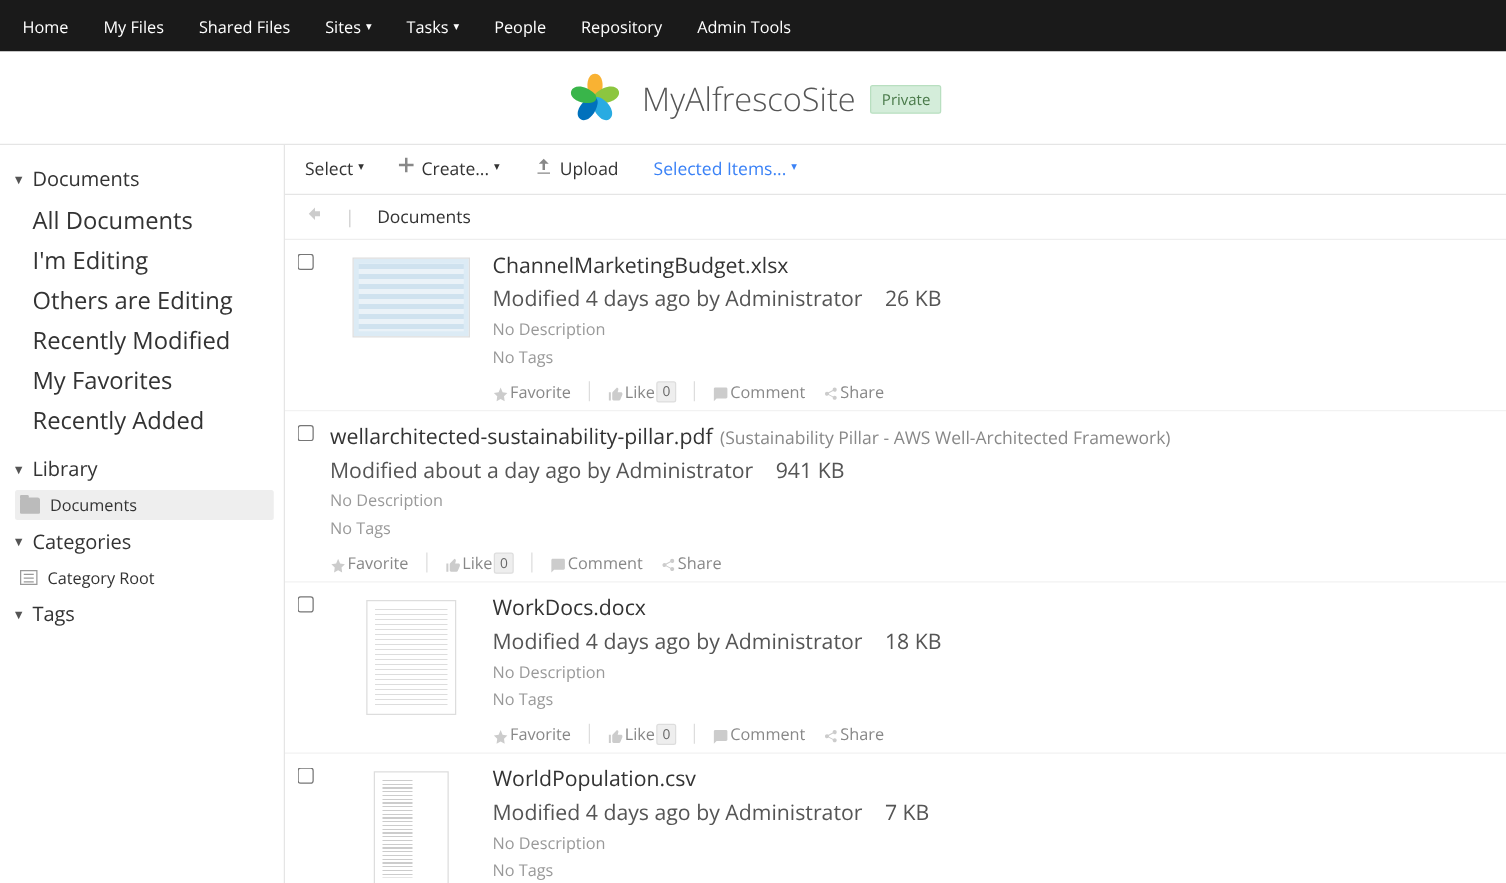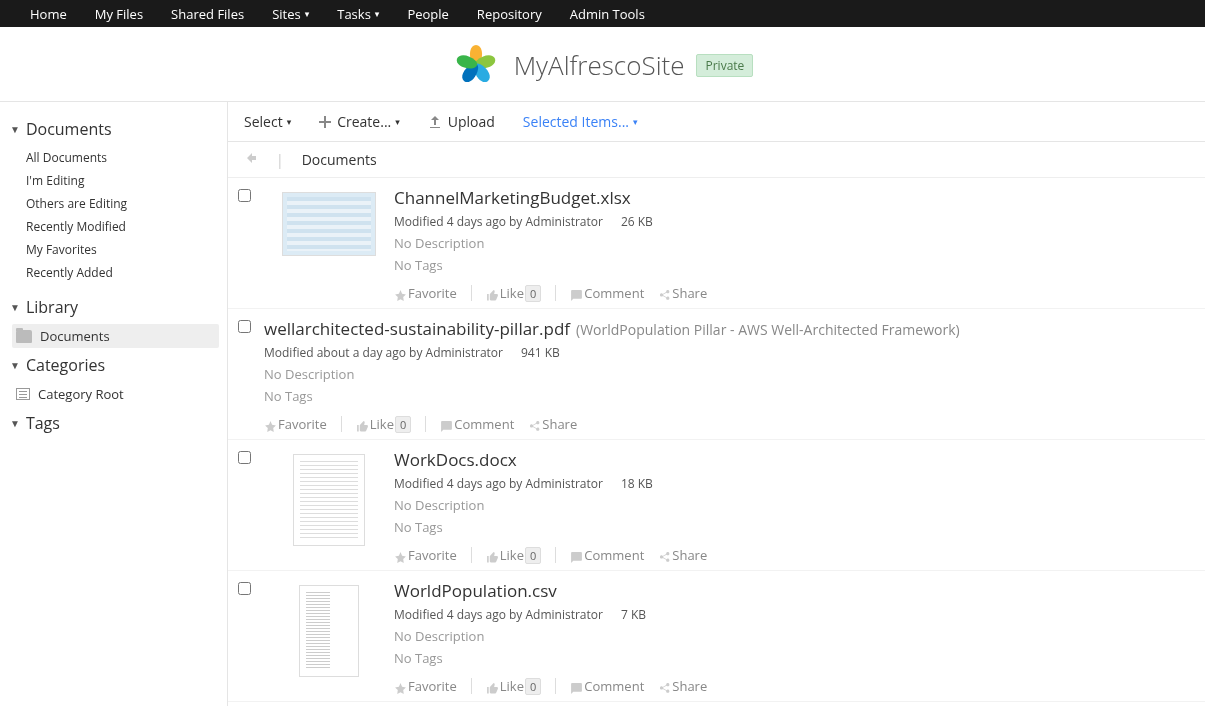--- a/index.html
+++ b/index.html
@@ -1,48 +1,48 @@
 <!DOCTYPE html>
 <html><head>
 <meta charset="utf-8">
 <style>
   * { box-sizing: border-box; margin: 0; padding: 0; }
   body { font-family: "Open Sans", "Helvetica Neue", Arial, sans-serif; font-size: 13px; color: #333; background: #fff; width: 1205px; }
   
   
-  .topnav { background: #1a1a1a; height: 27px; display: flex; align-items: center; padding: 0 16px; }
+  .topnav { background: #1a1a1a; height: 41px; display: flex; align-items: center; padding: 0 4px; }
   .topnav-item { color: #fff; font-size: 13px; padding: 0 14px; height: 26px; display: flex; align-items: center; cursor: pointer; }
   .caret { margin-left: 4px; font-size: 9px; }
   
   
   .site-header { display: flex; align-items: center; padding: 14px 10px 12px 10px; border-bottom: 1px solid #e5e5e5; justify-content: center; }
   .logo { width: 48px; height: 48px; margin-right: 14px; position: relative; }
   .site-title { font-size: 26px; color: #555; font-weight: 300; margin-right: 12px; }
   .badge-private { background: #d4edda; color: #4a7a4a; border: 1px solid #b8dfc0; padding: 2px 8px; font-size: 12px; border-radius: 2px; }
   
   
   .layout { display: flex; }
   .sidebar { width: 228px; border-right: 1px solid #e5e5e5; padding: 10px 8px; min-height: 600px; }
   .main { flex: 1; }
   
   
   .side-section-title { font-size: 16px; color: #333; font-weight: 400; margin: 6px 0 6px 2px; display: flex; align-items: center; cursor: pointer; }
   .side-section-title .tri { font-size: 10px; margin-right: 6px; color: #555; }
   .side-links { padding-left: 18px; margin-bottom: 12px; }
-  .side-link { display: block; padding: 3px 0; color: #333; font-size: 12px; cursor: pointer; }
+  .side-link { display: block; padding: 3px 0; color: #333; font-size: 19px; cursor: pointer; }
   .tree-row { display: flex; align-items: center; padding: 3px 4px; margin-bottom: 6px; cursor: pointer; }
   .tree-row.sel { background: #eee; border-radius: 2px; }
   .folder-icon { width: 16px; height: 13px; background: #bbb; border-radius: 2px 2px 1px 1px; margin-right: 8px; position: relative; }
   .folder-icon::before { content:""; position:absolute; top:-2px; left:0; width:7px; height:3px; background:#bbb; border-radius:1px 1px 0 0; }
   .cat-icon { width: 14px; height: 12px; border: 1px solid #999; margin-right: 8px; position: relative; }
   .cat-icon::after { content:""; position:absolute; left:2px; top:2px; right:2px; height:1px; background:#999; box-shadow: 0 3px 0 #999, 0 6px 0 #999;}
   
   
   .toolbar { border-bottom: 1px solid #e5e5e5; padding: 10px 16px; display: flex; align-items: center; gap: 28px; }
-  .tb-item { color: #333; font-size: 14px; display: flex; align-items: center; cursor: pointer; }
+  .tb-item { color: #333; font-size: 14px; display: flex; align-items: flex-start; cursor: pointer; }
   .tb-item.dim { color: #3b82f6; }
   .tb-icon { margin-right: 6px; }
   
   
   .breadcrumb-bar { padding: 8px 16px; border-bottom: 1px solid #eee; display: flex; align-items: center; gap: 18px; font-size: 14px; }
   .bc-up { color: #bbb; cursor: pointer; }
   .bc-sep { color: #ccc; }
   .bc-item { color: #333; }
   
   
@@ -57,21 +57,21 @@
   .thumb.pdf .t1{position:absolute;top:22px;left:0;right:0;text-align:center;font-size:6px;color:#333;}
   .thumb.pdf .t2{position:absolute;top:32px;left:0;right:0;text-align:center;font-size:4px;color:#666;}
   .thumb.docx { width: 72px; height: 92px; background:#fff; }
   .thumb.docx::after{content:"";position:absolute;inset:6px 6px 6px 6px;background:repeating-linear-gradient(#ddd 0,#ddd 1px,#fff 1px,#fff 4px);}
   .thumb.csv { width: 60px; height: 92px; background:#fff; }
   .thumb.csv::after{content:"";position:absolute;inset:6px 28px 6px 6px;background:repeating-linear-gradient(#ccc 0,#ccc 1px,#fff 1px,#fff 3px);}
   
   .doc-body { flex: 1; }
   .doc-title { font-size: 17px; color: #333; font-weight: 400; }
   .doc-subtitle { color: #888; font-size: 14px; margin-left: 6px; }
-  .doc-meta { color: #555; font-size: 12px; margin-top: 4px; }
+  .doc-meta { color: #555; font-size: 17px; margin-top: 4px; }
   .doc-meta .size { margin-left: 18px; }
   .doc-none { color: #999; font-size: 13px; margin-top: 4px; }
   .doc-actions { display: flex; align-items: center; gap: 14px; margin-top: 10px; color: #888; font-size: 13px; }
   .act { display: flex; align-items: flex-end; gap: 1px; cursor: pointer; }
   .act .cnt { background:#eee;border:1px solid #ddd;border-radius:2px;padding:0 4px;font-size:11px;color:#666;}
   .divider { width: 1px; height: 16px; background: #ddd; }
   
   
   .i-star svg,.i-like svg,.i-comment svg,.i-share svg,.i-plus svg,.i-upload svg{display:block;}
   
@@ -233,21 +233,21 @@
                   </svg>
                 </span>
                 <span>Share</span>
               </span>
             </div>
           </div>
         </div>
         <div class="doc-row">
           <div class="doc-check"><input type="checkbox" style=""></div>
           <div class="doc-body">
-            <div><span class="doc-title">wellarchitected-sustainability-pillar.pdf</span><span class="doc-subtitle">(WorldPopulation Pillar - AWS Well-Architected Framework)</span></div>
+            <div><span class="doc-title">wellarchitected-sustainability-pillar.pdf</span><span class="doc-subtitle">(Sustainability Pillar - AWS Well-Architected Framework)</span></div>
             <div class="doc-meta"><span>Modified about a day ago by Administrator</span><span class="size">941 KB</span></div>
             <div class="doc-none">No Description</div>
             <div class="doc-none">No Tags</div>
             <div class="doc-actions">
               <span class="act">
                 <span class="i-star">
                   <svg width="13" height="13" viewBox="0 0 24 24">
                     <path fill="#ccc" d="M12 2l2.9 6.9L22 10l-5 4.9L18 22l-6-3.3L6 22l1-7.1L2 10l7.1-1.1z"></path>
                   </svg>
                 </span>

